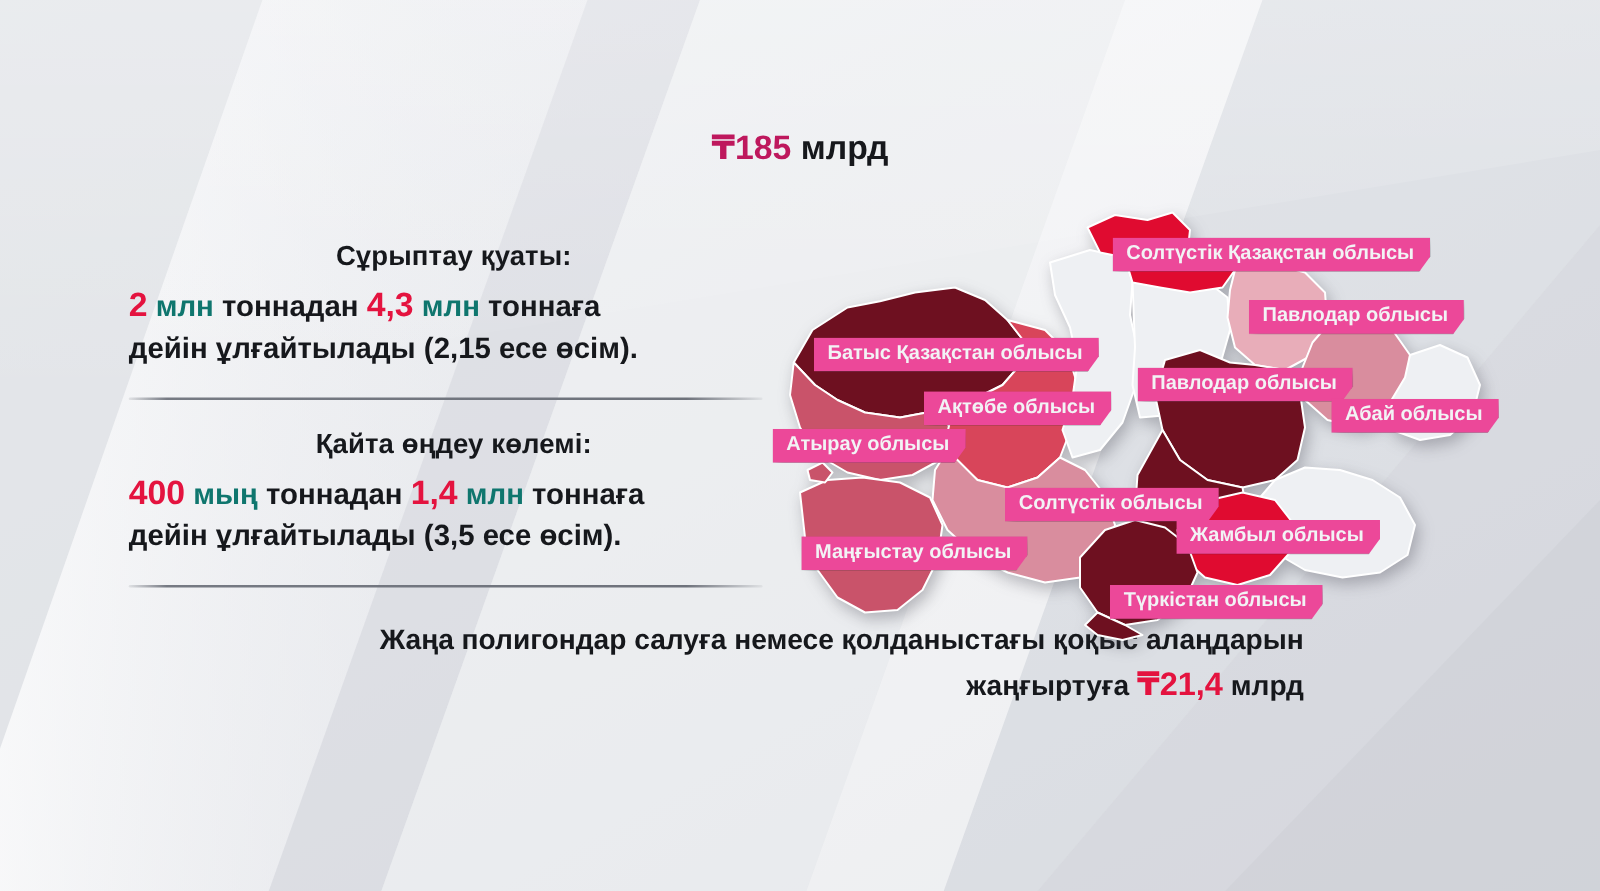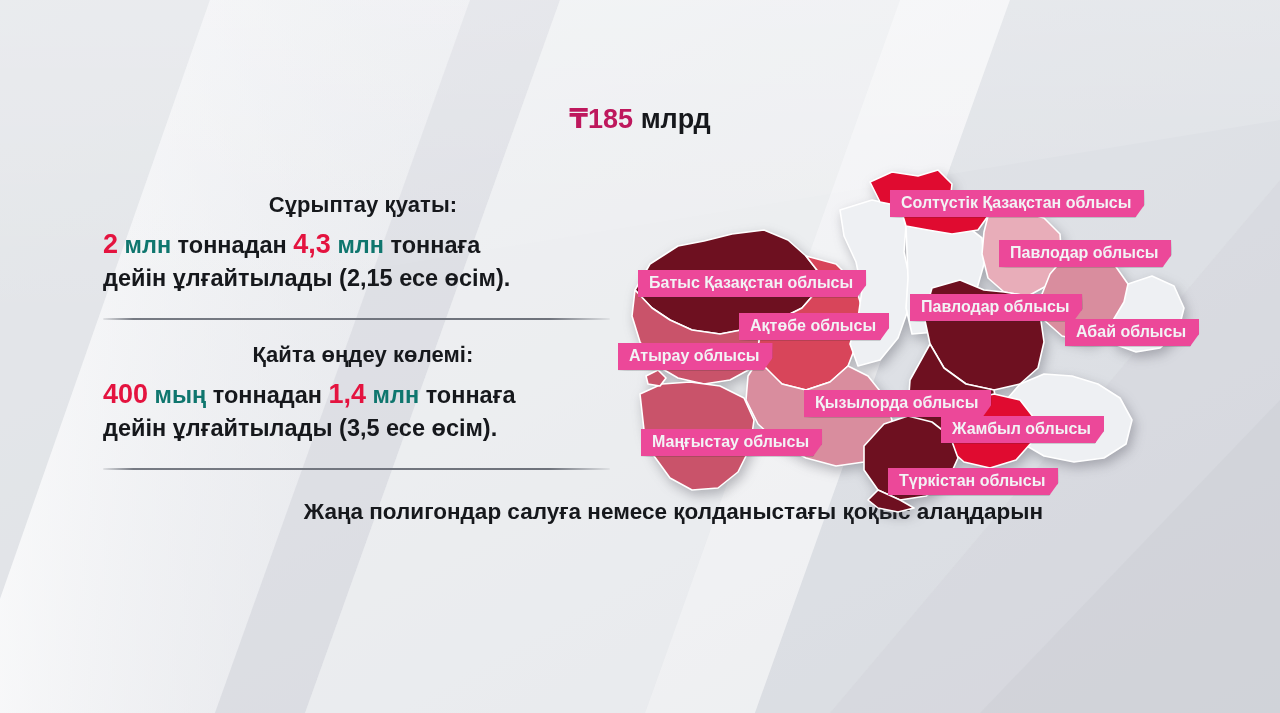--- a/index.html
+++ b/index.html
@@ -117,20 +117,25 @@
       <span class="hiu">млн</span>
       <span>тоннаға</span>
       <div>дейін ұлғайтылады (3,5 есе өсім).</div>
     </div>
   </div>
 
   <div class="divider"></div>
 
   <div id="blk3">
     <div>Жаңа полигондар салуға немесе қолданыстағы қоқыс алаңдарын</div>
+    <div>
+      <span>жаңғыртуға</span>
+      <span class="hi">₸21,4</span>
+      <span>млрд</span>
+    </div>
   </div>
 </div>
 
 <div id="map">
   <svg width="620" height="345" viewBox="0 0 620 345">
     <g stroke="#ffffff" stroke-width="1.6" stroke-linejoin="round">
 
       <path fill="#6e1020" d="M43,122 L58,96 L86,78 L112,73 L140,66 L172,62 L196,72 L214,88 L228,106 L224,124 L210,140 L186,152 L160,160 L128,166 L100,162 L78,152 L60,140 Z"></path>
 
       <path fill="#c9536a" d="M43,122 L60,140 L78,152 L100,162 L128,166 L160,160 L170,178 L160,200 L138,212 L112,216 L86,210 L62,196 L48,174 L40,148 Z"></path>
@@ -163,22 +168,22 @@
       <path fill="#e00b30" d="M376,232 L402,226 L428,232 L442,250 L440,274 L424,292 L398,300 L372,294 L354,278 L350,256 L360,240 Z"></path>
 
       <path fill="#6e1020" d="M292,256 L316,248 L340,254 L358,268 L366,290 L356,312 L334,328 L308,332 L286,322 L272,302 L272,278 Z"></path>
 
       <path fill="#6e1020" d="M286,322 L308,332 L322,340 L306,344 L286,340 L276,332 Z"></path>
     </g>
   </svg>
 
   <div class="lbl" style="left:298px;top:22px">Солтүстік Қазақстан облысы</div>
   <div class="lbl" style="left:407px;top:72px">Павлодар облысы</div>
-  <div class="lbl" style="left:46px;top:102px">Батыс Қазақстан облысы</div>
+  <div class="lbl" style="left:59px;top:102px">Батыс Қазақстан облысы</div>
   <div class="lbl" style="left:147px;top:145px">Ақтөбе облысы</div>
   <div class="lbl" style="left:26px;top:175px">Атырау облысы</div>
   <div class="lbl" style="left:318px;top:126px">Павлодар облысы</div>
   <div class="lbl" style="left:473px;top:151px">Абай облысы</div>
-  <div class="lbl" style="left:212px;top:222px">Қызылорда облысы</div>
+  <div class="lbl" style="left:212px;top:222px">Солтүстік облысы</div>
   <div class="lbl" style="left:49px;top:261px">Маңғыстау облысы</div>
   <div class="lbl" style="left:349px;top:248px">Жамбыл облысы</div>
   <div class="lbl" style="left:296px;top:300px">Түркістан облысы</div>
 </div>
 
 </body></html>

